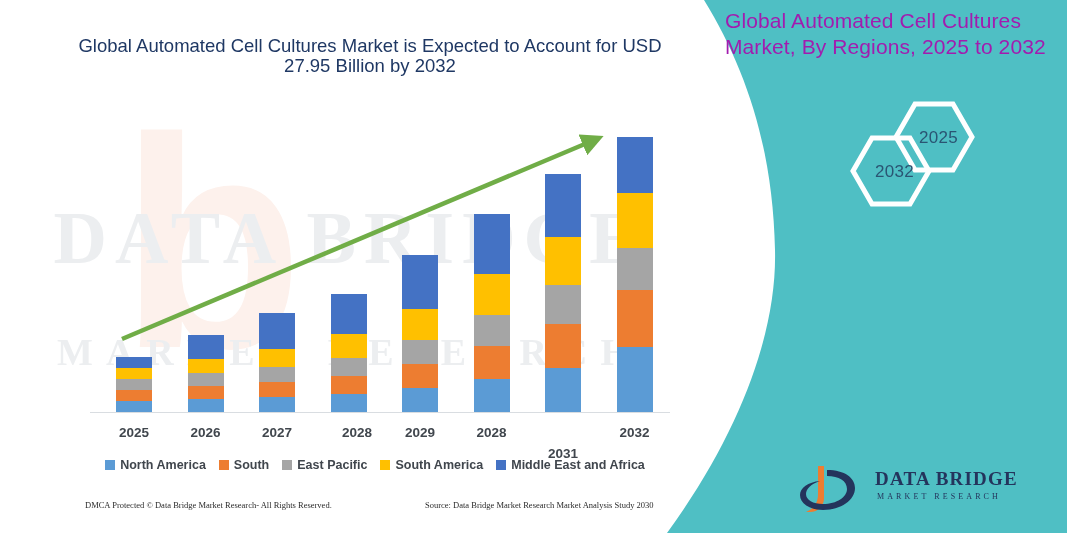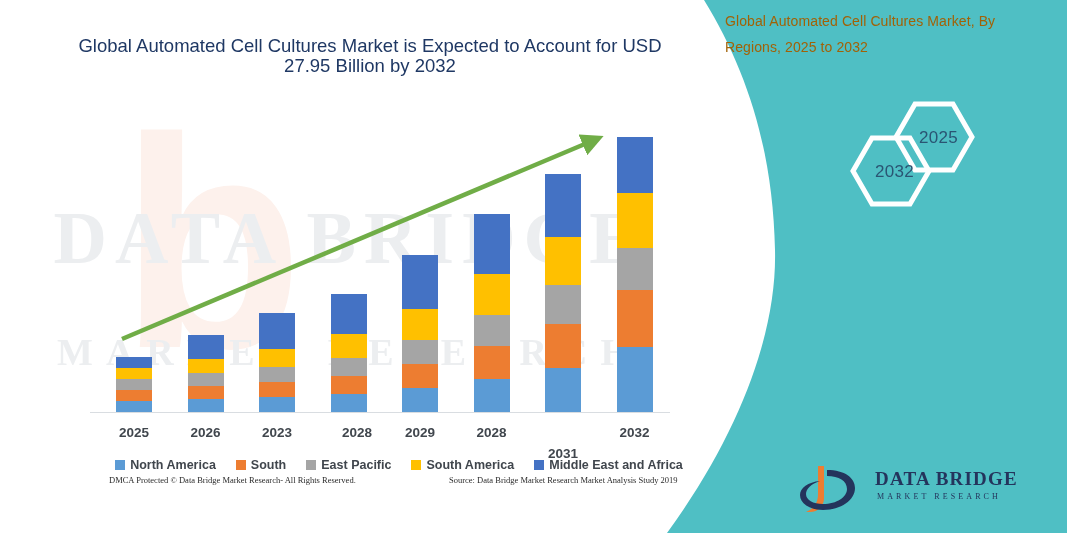--- a/index.html
+++ b/index.html
@@ -10,21 +10,21 @@
   }
   #stage{position:absolute;left:0;top:0;width:1067px;height:533px;overflow:hidden;background:#fff;}
 
   
   .teal-panel{position:absolute;right:0;top:0;width:420px;height:533px;}
   .teal-panel svg{position:absolute;left:0;top:0;}
   .panel-content{position:absolute;left:0;top:0;width:420px;height:533px;}
 
   .panel-title{
     position:absolute;left:78px;top:8px;width:330px;
-    color:#a16207;font-size:14px;line-height:26px;text-align:left;
+    color:#a21caf;font-size:21px;line-height:26px;text-align:left;
     letter-spacing:.1px;
   }
   .hexwrap{position:absolute;left:120px;top:95px;width:290px;height:120px;}
   .hex-label{
     position:absolute;color:#2a5573;font-size:17px;font-weight:400;
     letter-spacing:.3px;
   }
   .brand-line{
     position:absolute;left:40px;top:240px;width:340px;text-align:center;
     color:#2a5573;font-size:17.5px;line-height:28px;letter-spacing:.4px;
@@ -64,28 +64,28 @@
   .chart{position:absolute;left:0;top:0;width:700px;height:470px;}
   .axis-line{position:absolute;left:90px;top:412px;width:580px;height:1px;background:#d9dde1;}
   .bar{position:absolute;width:36px;}
   .seg{width:36px;display:block;}
   .xlabel{
     position:absolute;width:70px;text-align:center;top:425px;
     color:#40464d;font-size:13.5px;font-weight:bold;
   }
 
   .legend{
-    position:absolute;left:104px;top:455px;width:590px;height:20px;
-    display:flex;align-items:center;justify-content:center;gap:20px;
+    position:absolute;left:80px;top:455px;width:590px;height:20px;
+    display:flex;align-items:center;justify-content:center;gap:13px;
   }
   .legend-item{display:flex;align-items:center;gap:5px;}
   .legend-swatch{width:10px;height:10px;display:block;}
   .legend-label{color:#40464d;font-size:12.5px;font-weight:bold;white-space:nowrap;}
 
-  .footer{position:absolute;left:0;top:475px;width:700px;height:22px;margin-left:24px;}
+  .footer{position:absolute;left:0;top:500px;width:700px;height:22px;}
   .footer-left{
     position:absolute;left:85px;top:0;color:#2b2b2b;font-size:8.5px;
     font-family:"Liberation Serif",serif;white-space:nowrap;
   }
   .footer-right{
     position:absolute;left:425px;top:0;color:#2b2b2b;font-size:8.5px;
     font-family:"Liberation Serif",serif;white-space:nowrap;
   }
 </style>
 </head>
@@ -167,21 +167,21 @@
           <span class="seg" style="height: 56px; background: rgb(68, 114, 196);"></span>
           <span class="seg" style="height: 55px; background: rgb(255, 192, 0);"></span>
           <span class="seg" style="height: 42px; background: rgb(165, 165, 165);"></span>
           <span class="seg" style="height: 57px; background: rgb(237, 125, 49);"></span>
           <span class="seg" style="height: 65px; background: rgb(91, 155, 213);"></span>
         </div>
       </div>
     <div id="xlabels">
         <div class="xlabel" style="left: 99px;">2025</div>
         <div class="xlabel" style="left: 170.5px;">2026</div>
-        <div class="xlabel" style="left: 242px;">2023</div>
+        <div class="xlabel" style="left: 242px;">2027</div>
         <div class="xlabel" style="left: 322px;">2028</div>
         <div class="xlabel" style="left: 385px;">2029</div>
         <div class="xlabel" style="left: 456.5px;">2028</div>
         <div class="xlabel" style="left: 528px; margin-top: 21px;">2031</div>
         <div class="xlabel" style="left: 599.5px;">2032</div>
       </div>
   </div>
 
   <div class="legend" id="legend">
       <div class="legend-item">
@@ -201,21 +201,21 @@
         <span class="legend-label">South America</span>
       </div>
       <div class="legend-item">
         <span class="legend-swatch" style="background: rgb(68, 114, 196);"></span>
         <span class="legend-label">Middle East and Africa</span>
       </div>
     </div>
 
   <div class="footer">
     <div class="footer-left">DMCA Protected © Data Bridge Market Research-  All Rights Reserved.</div>
-    <div class="footer-right">Source: Data Bridge Market Research  Market Analysis Study 2019</div>
+    <div class="footer-right">Source: Data Bridge Market Research  Market Analysis Study 2030</div>
   </div>
 
   <div class="teal-panel">
     <svg width="420" height="533" viewBox="0 0 420 533">
       <path d="M 57 0 L 420 0 L 420 533 L 20 533 C 95 430 130 330 128 250 C 126 150 100 70 57 0 Z" fill="#4FBFC4"></path>
     </svg>
 
     <div class="panel-content">
       <div class="panel-title">Global Automated Cell Cultures Market, By Regions, 2025 to 2032</div>
 

